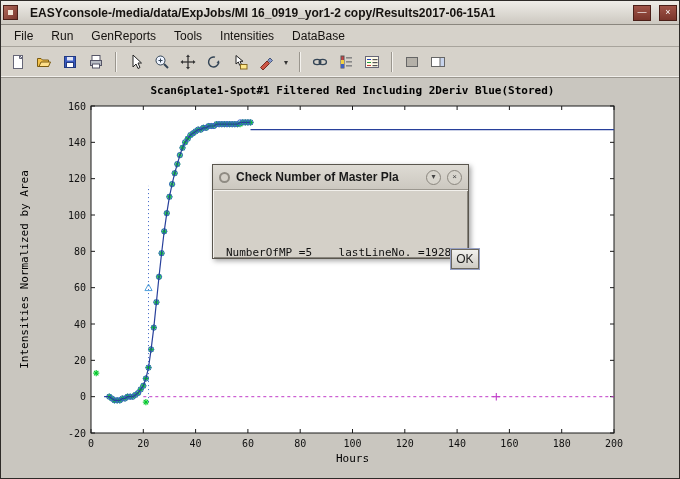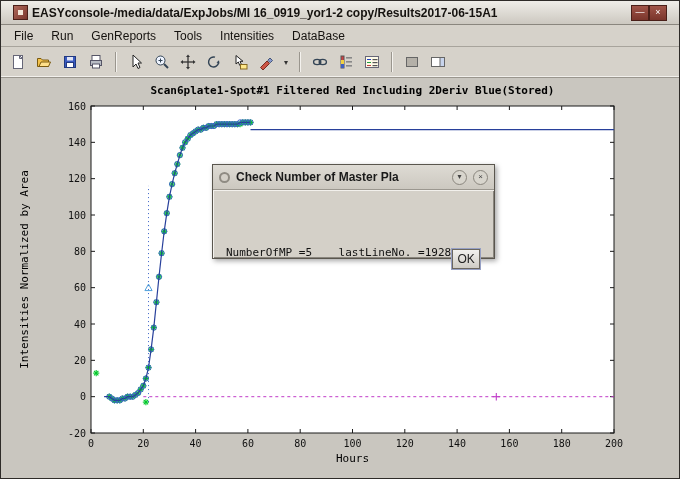--- a/index.html
+++ b/index.html
@@ -5,22 +5,22 @@
   html,body{margin:0;padding:0;width:680px;height:479px;overflow:hidden;background:#888;}
   *{box-sizing:border-box;}
   .window{
     position:relative;width:680px;height:479px;
     display:flex;flex-direction:column;
     background:#d6d2ca;border:1px solid #2e2b28;
     font-family:"Liberation Sans",sans-serif;
   }
   
   .titlebar{
-    height:24px;flex:0 0 24px;display:flex;align-items:center;gap:0;
-    padding:0 12px;background:linear-gradient(#efede8,#ccc8c0);
+    height:24px;flex:0 0 24px;display:flex;align-items:center;gap:8px;
+    padding:0 2px;background:linear-gradient(#efede8,#ccc8c0);
     border-bottom:1px solid #8a867e;
   }
   .app-icon{
     width:15px;height:15px;border:1px solid #4a1f18;
     background:linear-gradient(135deg,#b06a5c,#7a352b);
     display:flex;align-items:center;justify-content:center;
   }
   .app-icon span{width:5px;height:5px;background:#f3e6d8;display:block;}
   .title-text{
     flex:1;font-size:12px;font-weight:bold;color:#15120f;
@@ -53,21 +53,21 @@
   .tool-btn.dd{width:12px;font-size:8px;color:#333;}
   .tb-sep{
     width:2px;height:20px;margin:0 6px;
     border-left:1px solid #9a968e;border-right:1px solid #f4f2ee;
   }
   
   .figure{flex:1;position:relative;background:#c9c6bf;overflow:hidden;}
   .figure svg{display:block;}
   
   .dialog{
-    position:absolute;left:211px;top:163px;width:283px;height:95px;
+    position:absolute;left:211px;top:163px;width:257px;height:95px;
     background:#d4d0c8;border:1px solid #5a564e;
     box-shadow:inset 1px 1px 0 #f4f2ee,inset -1px -1px 0 #8a867e,2px 2px 5px rgba(0,0,0,.35);
     z-index:5;display:flex;flex-direction:column;
   }
   .dialog-titlebar{
     height:25px;flex:0 0 25px;display:flex;align-items:center;gap:6px;
     padding:0 6px;background:linear-gradient(#dedbd4,#ccc8c0);
     border-bottom:1px solid #9b978f;box-shadow:0 1px 0 #f2f0ec;
   }
   .dialog-icon{

